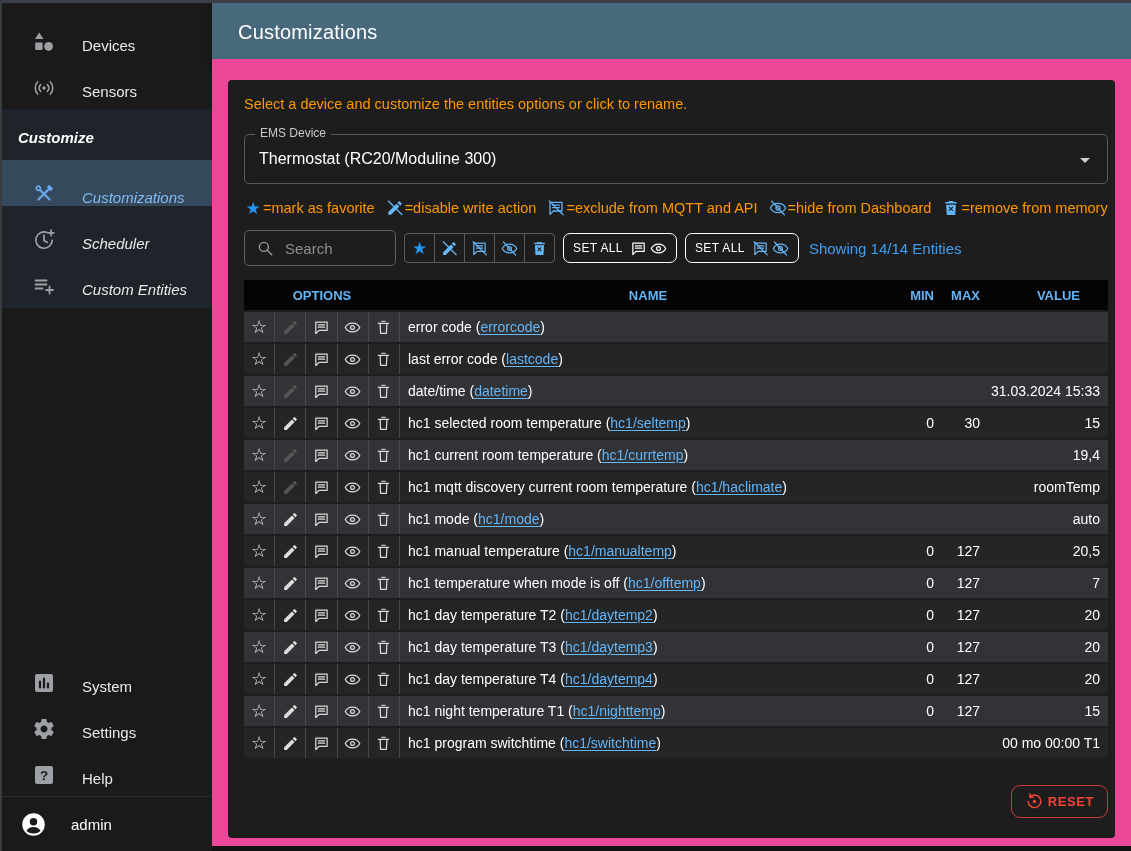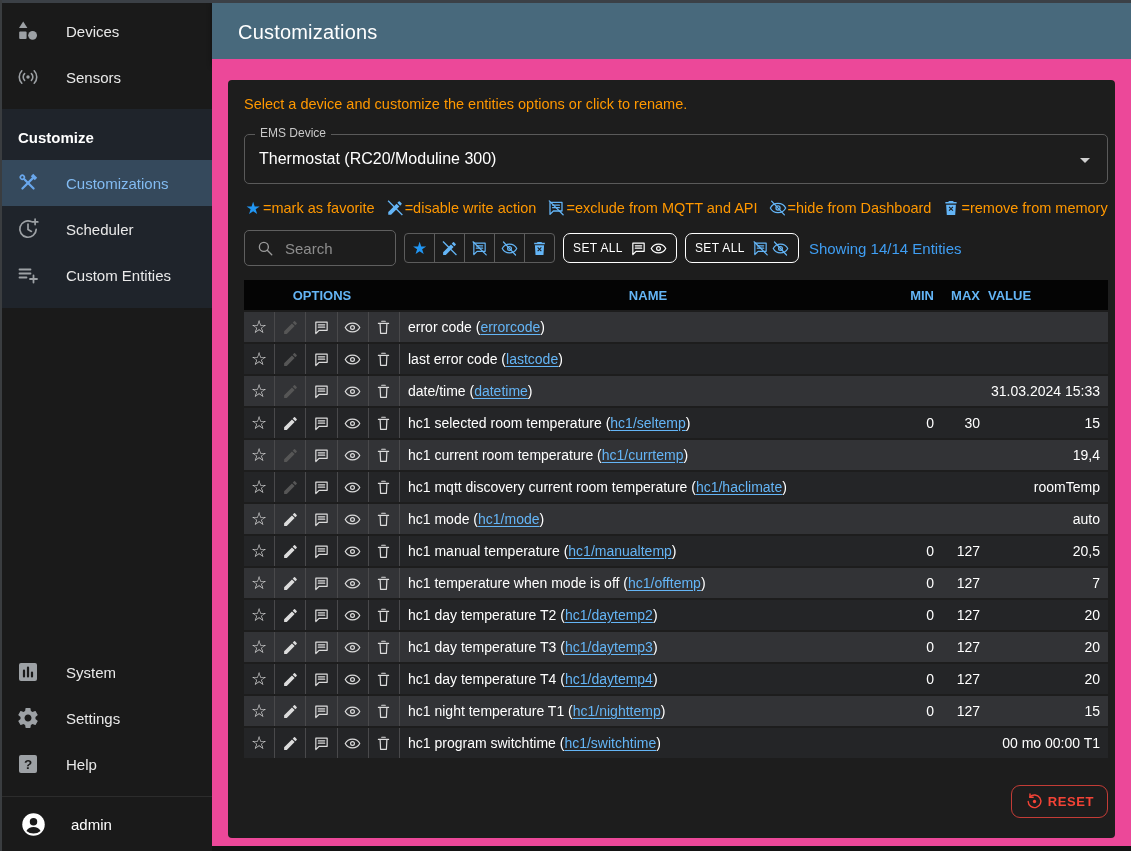--- a/index.html
+++ b/index.html
@@ -15,24 +15,24 @@
   }
   .top-strip{position:absolute;top:0;left:0;width:1131px;height:3px;background:#3b4046;z-index:40;}
   .left-strip{position:absolute;top:0;left:0;width:2px;height:851px;background:#3a3d40;z-index:40;}
 
   
   .sidebar{position:absolute;left:0;top:0;width:212px;height:851px;background:#1a1a1a;display:flex;flex-direction:column;}
   .logo-block{flex:0 0 64px;display:flex;align-items:center;gap:17px;padding-left:16px;border-bottom:1px solid #2c2c2c;background:#191919;}
   .logo-block svg{width:34px;height:47px;}
   .app-title{font-size:19px;color:#fff;letter-spacing:.3px;}
   .nav-top{padding-top:8px;}
-  .nav-item{height:46px;display:flex;align-items:center;padding-left:16px;cursor:pointer;}
+  .nav-item{height:46px;display:flex;align-items:flex-end;padding-left:32px;cursor:pointer;}
   .nav-icon{width:24px;height:24px;color:#9da1a5;}
   .nav-label{margin-left:26px;font-size:15px;color:#e9e9e9;}
-  .customize-group{background:#1f242b;margin-top:9px;padding:0 0 10px;}
+  .customize-group{background:#1f242b;margin-top:9px;padding:0 0 10px;font-style:italic;}
   .customize-header{font-size:15px;font-weight:bold;color:#fff;padding:20px 18px 14px;}
   .nav-item.selected{background:#35495c;}
   .nav-item.selected .nav-label{color:#82bbf2;}
   .nav-item.selected .nav-icon{color:#69a7ec;}
   .nav-spacer{flex:1;}
   .sidebar-divider{height:1px;background:#2c2c2c;margin-top:9px;}
   .user-item{height:54px;display:flex;align-items:center;padding-left:20px;gap:24px;cursor:pointer;}
   .user-icon{width:27px;height:27px;color:#fff;}
   .user-label{font-size:15px;color:#fff;}
 
@@ -77,21 +77,21 @@
   .setall-icon{width:17px;height:17px;color:#fff;}
   .setall-btn.blue-icons .setall-icon{color:var(--link-blue);}
   .showing{margin-left:10px;font-size:15px;color:#3f9ef3;}
 
   
   .table{margin-top:14px;}
   .thead,.trow{display:grid;grid-template-columns:156px 1fr 46px 46px 120px;}
   .thead{height:30px;background:#040404;align-items:center;color:var(--link-blue);font-size:13px;font-weight:bold;}
   .th-options,.th-name{text-align:center;}
   .th-min,.th-max{text-align:right;padding-right:8px;}
-  .th-value{padding-right:28px;}
+  .th-value{text-align:right;padding-right:28px;}
   .trow{height:30px;margin-top:2px;}
   .tbody .trow:nth-child(odd){background:#323336;}
   .tbody .trow:nth-child(even){background:#242527;}
   .opts{display:grid;grid-template-columns:repeat(5,1fr);}
   .ocell{background:transparent;border:none;border-right:1px solid #49494b;display:flex;align-items:center;
     justify-content:center;padding:0;cursor:pointer;color:#dcdcdc;}
   .ocell.off{color:#565656;cursor:default;}
   .ocell .icon-slot{width:17px;height:17px;}
   .ncell{line-height:30px;padding-left:8px;font-size:14px;color:#fff;white-space:nowrap;overflow:hidden;cursor:pointer;}
   .ncell a{color:var(--link-blue);text-decoration:underline;text-underline-offset:2px;cursor:pointer;}

